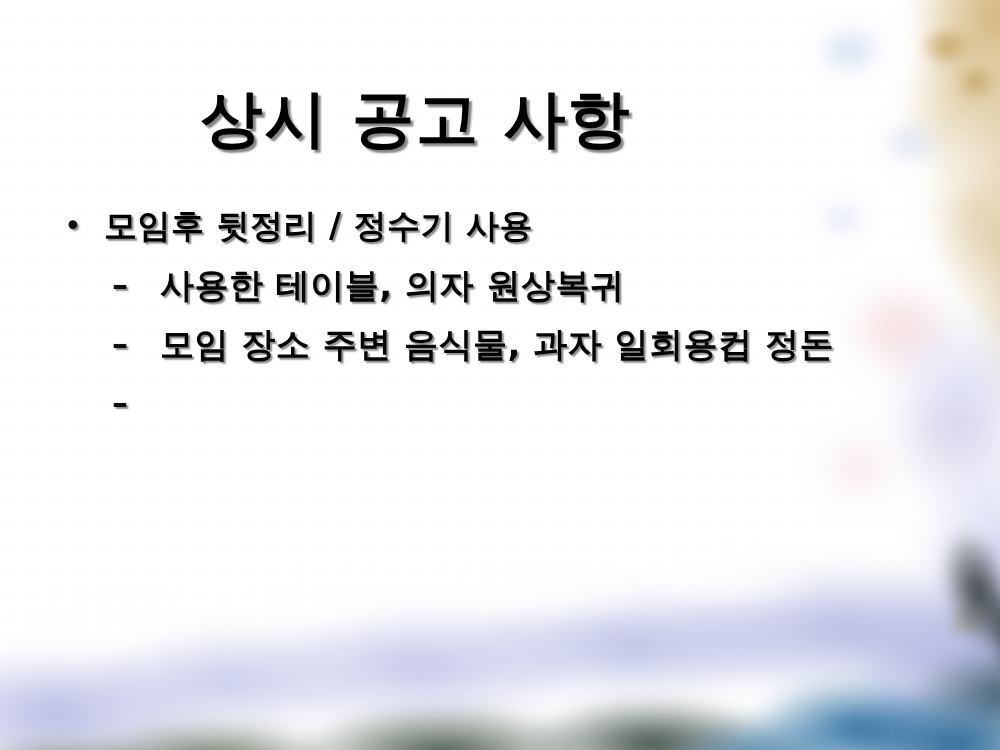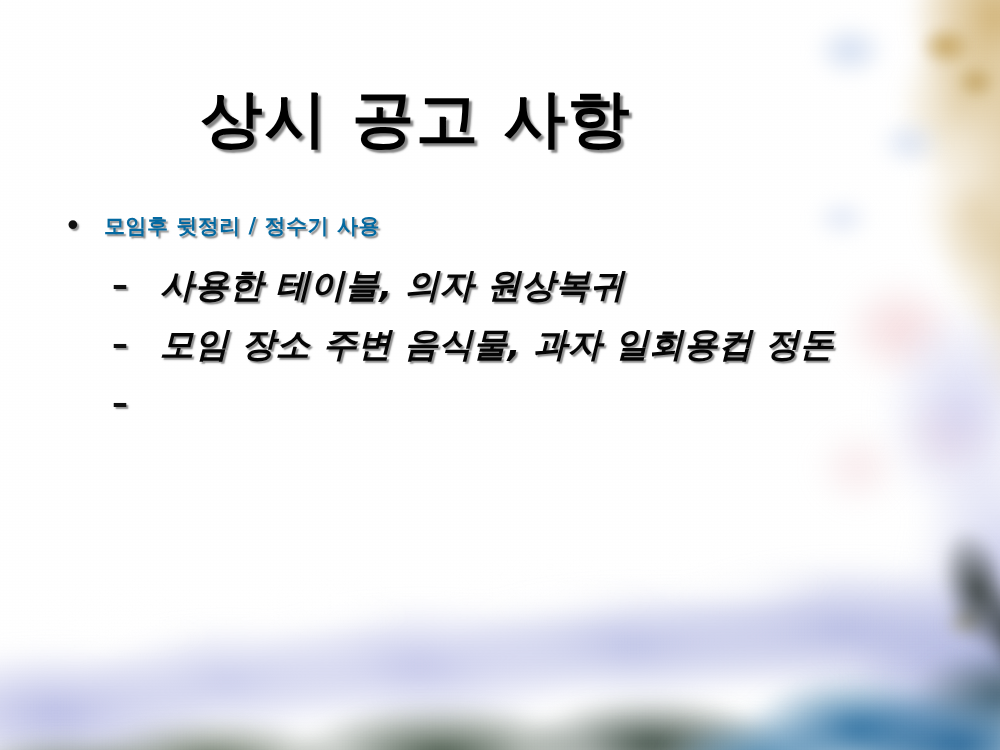--- a/index.html
+++ b/index.html
@@ -205,24 +205,24 @@
     flex: 0 0 52px;
     font-size: 30px;
     line-height: 46px;
     color: #101010;
     text-align: left;
     padding-left: 12px;
     box-sizing: border-box;
     text-shadow: 2px 2px 1.5px rgba(120,120,120,0.8);
   }
   .bullet-l1 .text {
-    font-size: 21px;
+    font-size: 33px;
     font-weight: bold;
     line-height: 46px;
-    color: #0369a1;
+    color: #000000;
     letter-spacing: 0.5px;
     text-shadow: 2px 2px 1.5px rgba(120,120,120,0.85);
     white-space: nowrap;
   }
 
   .sub-list {
     margin-top: 6px;
   }
   .bullet-l2 {
     display: flex;
@@ -242,21 +242,20 @@
     text-shadow: 2px 2px 1.5px rgba(120,120,120,0.8);
   }
   .bullet-l2 .text {
     font-size: 34px;
     font-weight: bold;
     line-height: 48px;
     color: #050505;
     letter-spacing: 0.5px;
     text-shadow: 2px 2px 1.5px rgba(120,120,120,0.85);
     white-space: nowrap;
-    font-style: italic;
   }
 </style>
 </head>
 <body>
 
 <div class="slide">
 
   <div class="bg-layer bg-gold-main"></div>
   <div class="bg-layer bg-gold-speck"></div>
   <div class="bg-layer bg-skywisp"></div>

